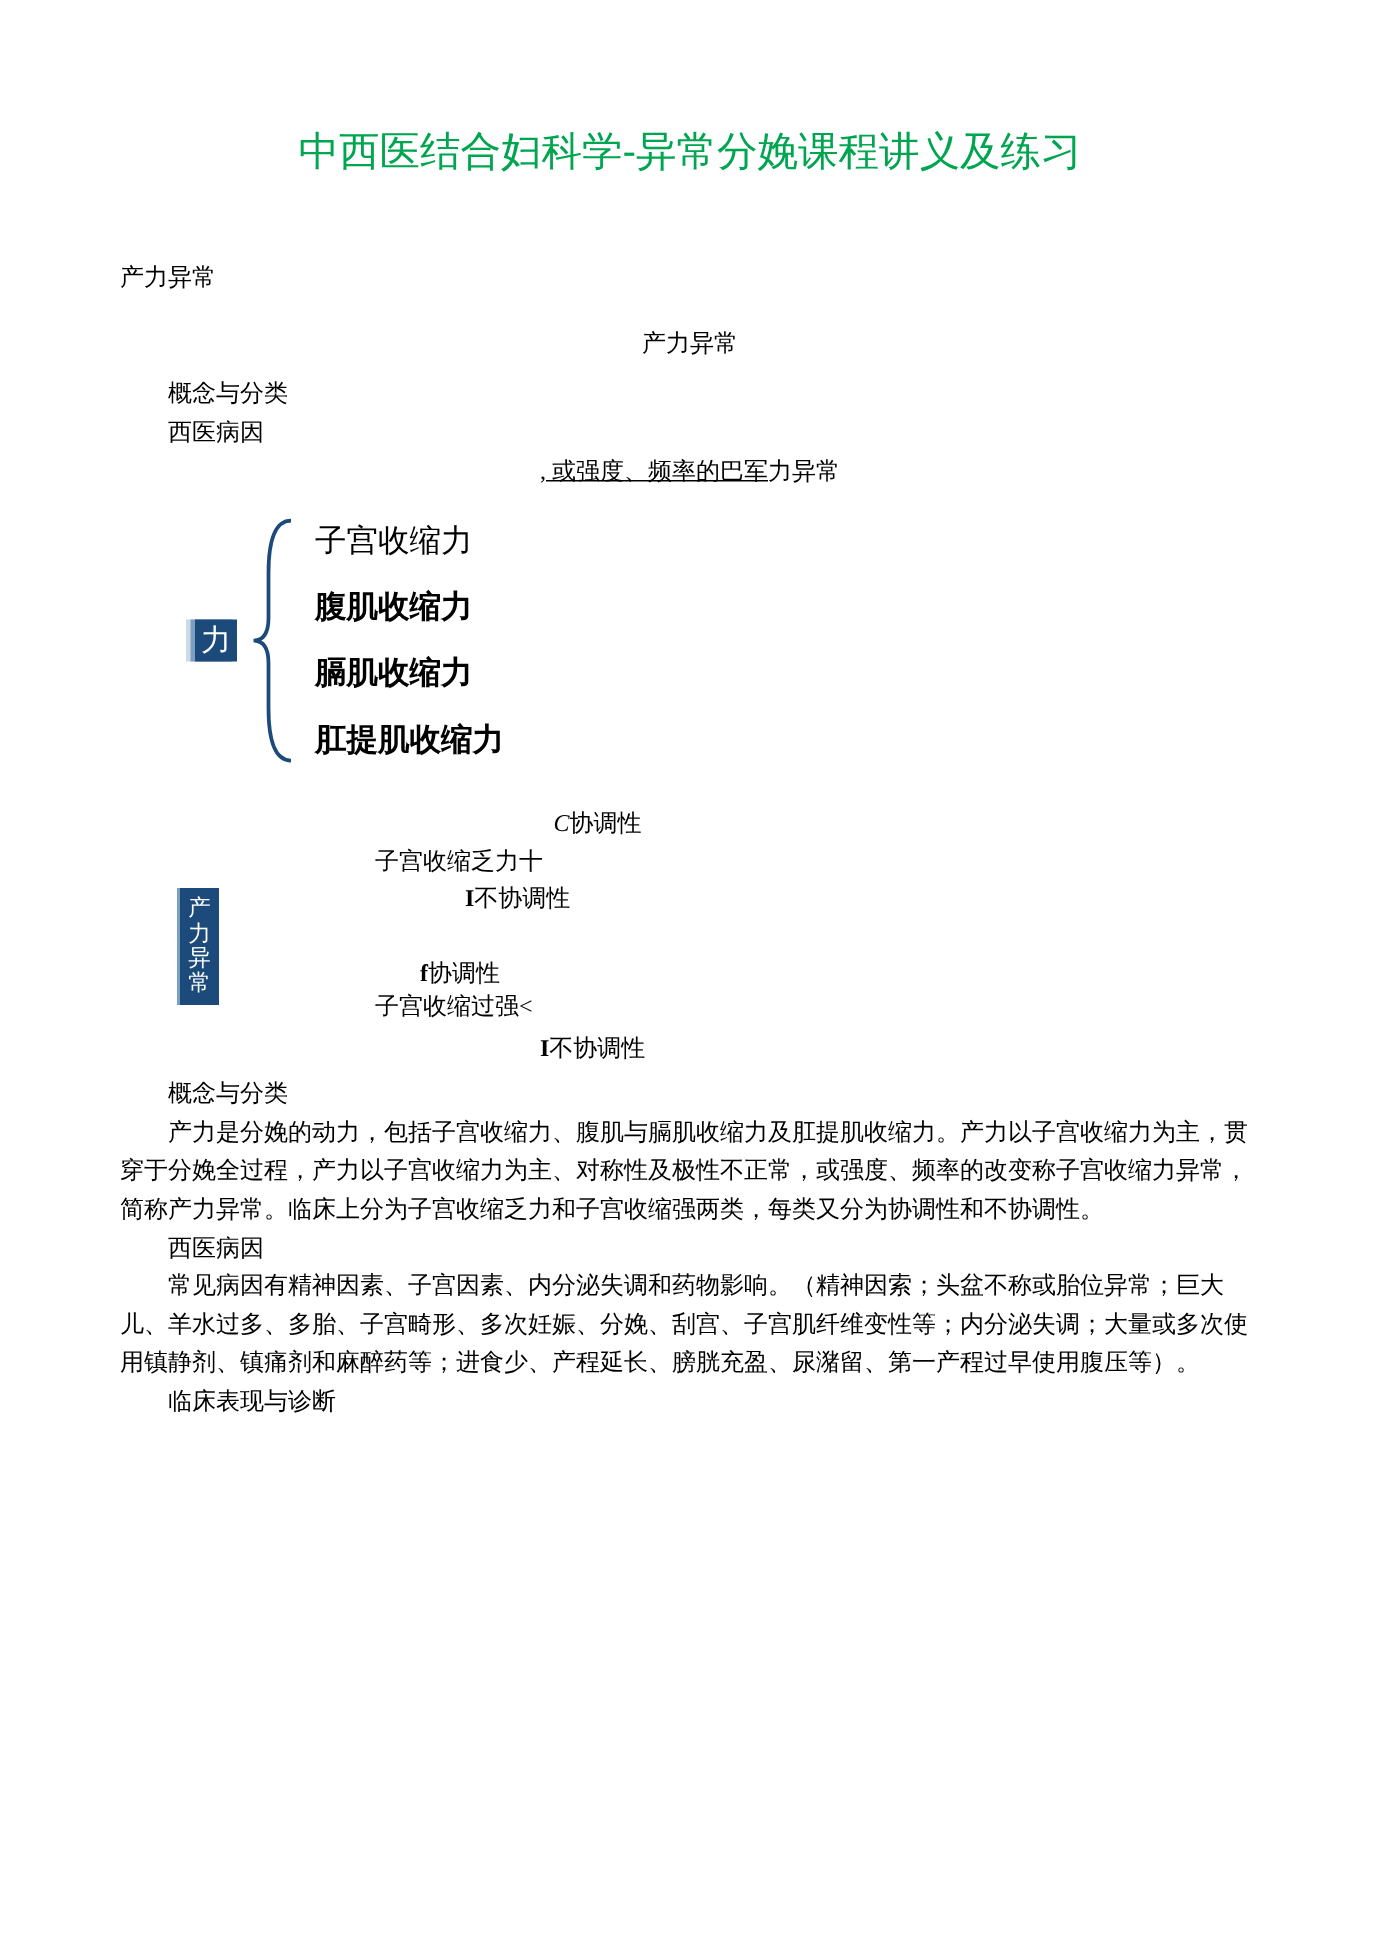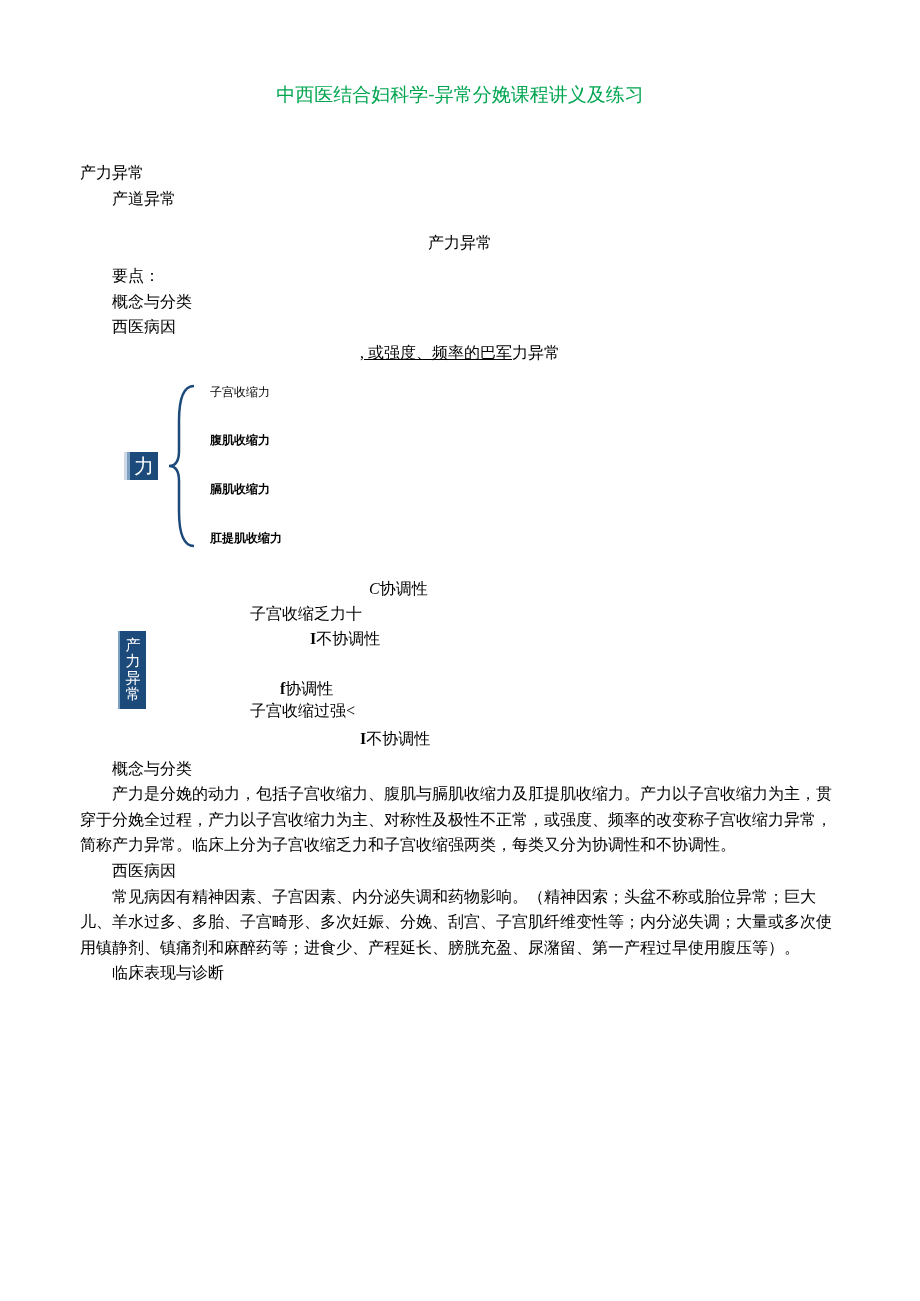--- a/index.html
+++ b/index.html
@@ -10,21 +10,21 @@
     color: #000;
     background: #fff;
     width: 920px;
     line-height: 1.6;
   }
   .page {
     padding: 80px 80px 60px 80px;
   }
   .title {
     color: #00a550;
-    font-size: 19px;
+    font-size: 27px;
     text-align: center;
     font-weight: normal;
     margin-bottom: 50px;
     font-family: "SimHei", "黑体", sans-serif;
   }
   .section-line { margin: 0; padding: 0; }
   .indent1 { padding-left: 2em; }
   .subheading {
     text-align: center;
     margin: 18px 0 8px 0;
@@ -53,21 +53,21 @@
     font-family: "KaiTi","楷体",serif;
     font-size: 20px;
     box-shadow: -3px 0 0 #7ca0c2, -6px 0 0 #cfd9e5;
   }
   .brace {
     width: 40px;
     height: 170px;
     margin: 0 6px;
   }
   .diag1-items { display:flex; flex-direction:column; justify-content:space-between; height:170px;}
-  .diag1-items div { font-family: "SimHei","黑体",sans-serif; font-weight:bold; font-size:12px; padding:2px 0;}
+  .diag1-items div { font-family: "SimHei","黑体",sans-serif; font-weight:bold; font-size:21px; padding:2px 0;}
   .diag1-items div.first { font-family: "SimSun","宋体",serif; font-weight:normal;}
   
   .diag2 {
     margin: 15px 0 10px 40px;
     position: relative;
     height: 170px;
   }
   .pill {
     background: #1c4a7a;
     color: #fff;
@@ -90,25 +90,23 @@
   .para-noindent { text-indent: 0; margin:0; }
 </style>
 </head>
 <body>
 
 <div class="page">
 
   <div class="title">中西医结合妇科学-异常分娩课程讲义及练习</div>
 
   <p class="section-line">产力异常</p>
-  <p class="section-line indent1">产道异常</p>
 
   <div class="subheading">产力异常</div>
 
-  <p class="section-line indent1">要点：</p>
   <p class="section-line indent1">概念与分类</p>
   <p class="section-line indent1">西医病因</p>
 
   <div class="note-line">
     <span class="underlined">, 或强度、频率的巴军</span><span>力异常</span>
   </div>
 
   <div class="diag1">
     <div class="li-box">力</div>
     <svg class="brace" viewBox="0 0 40 170" preserveAspectRatio="none">

